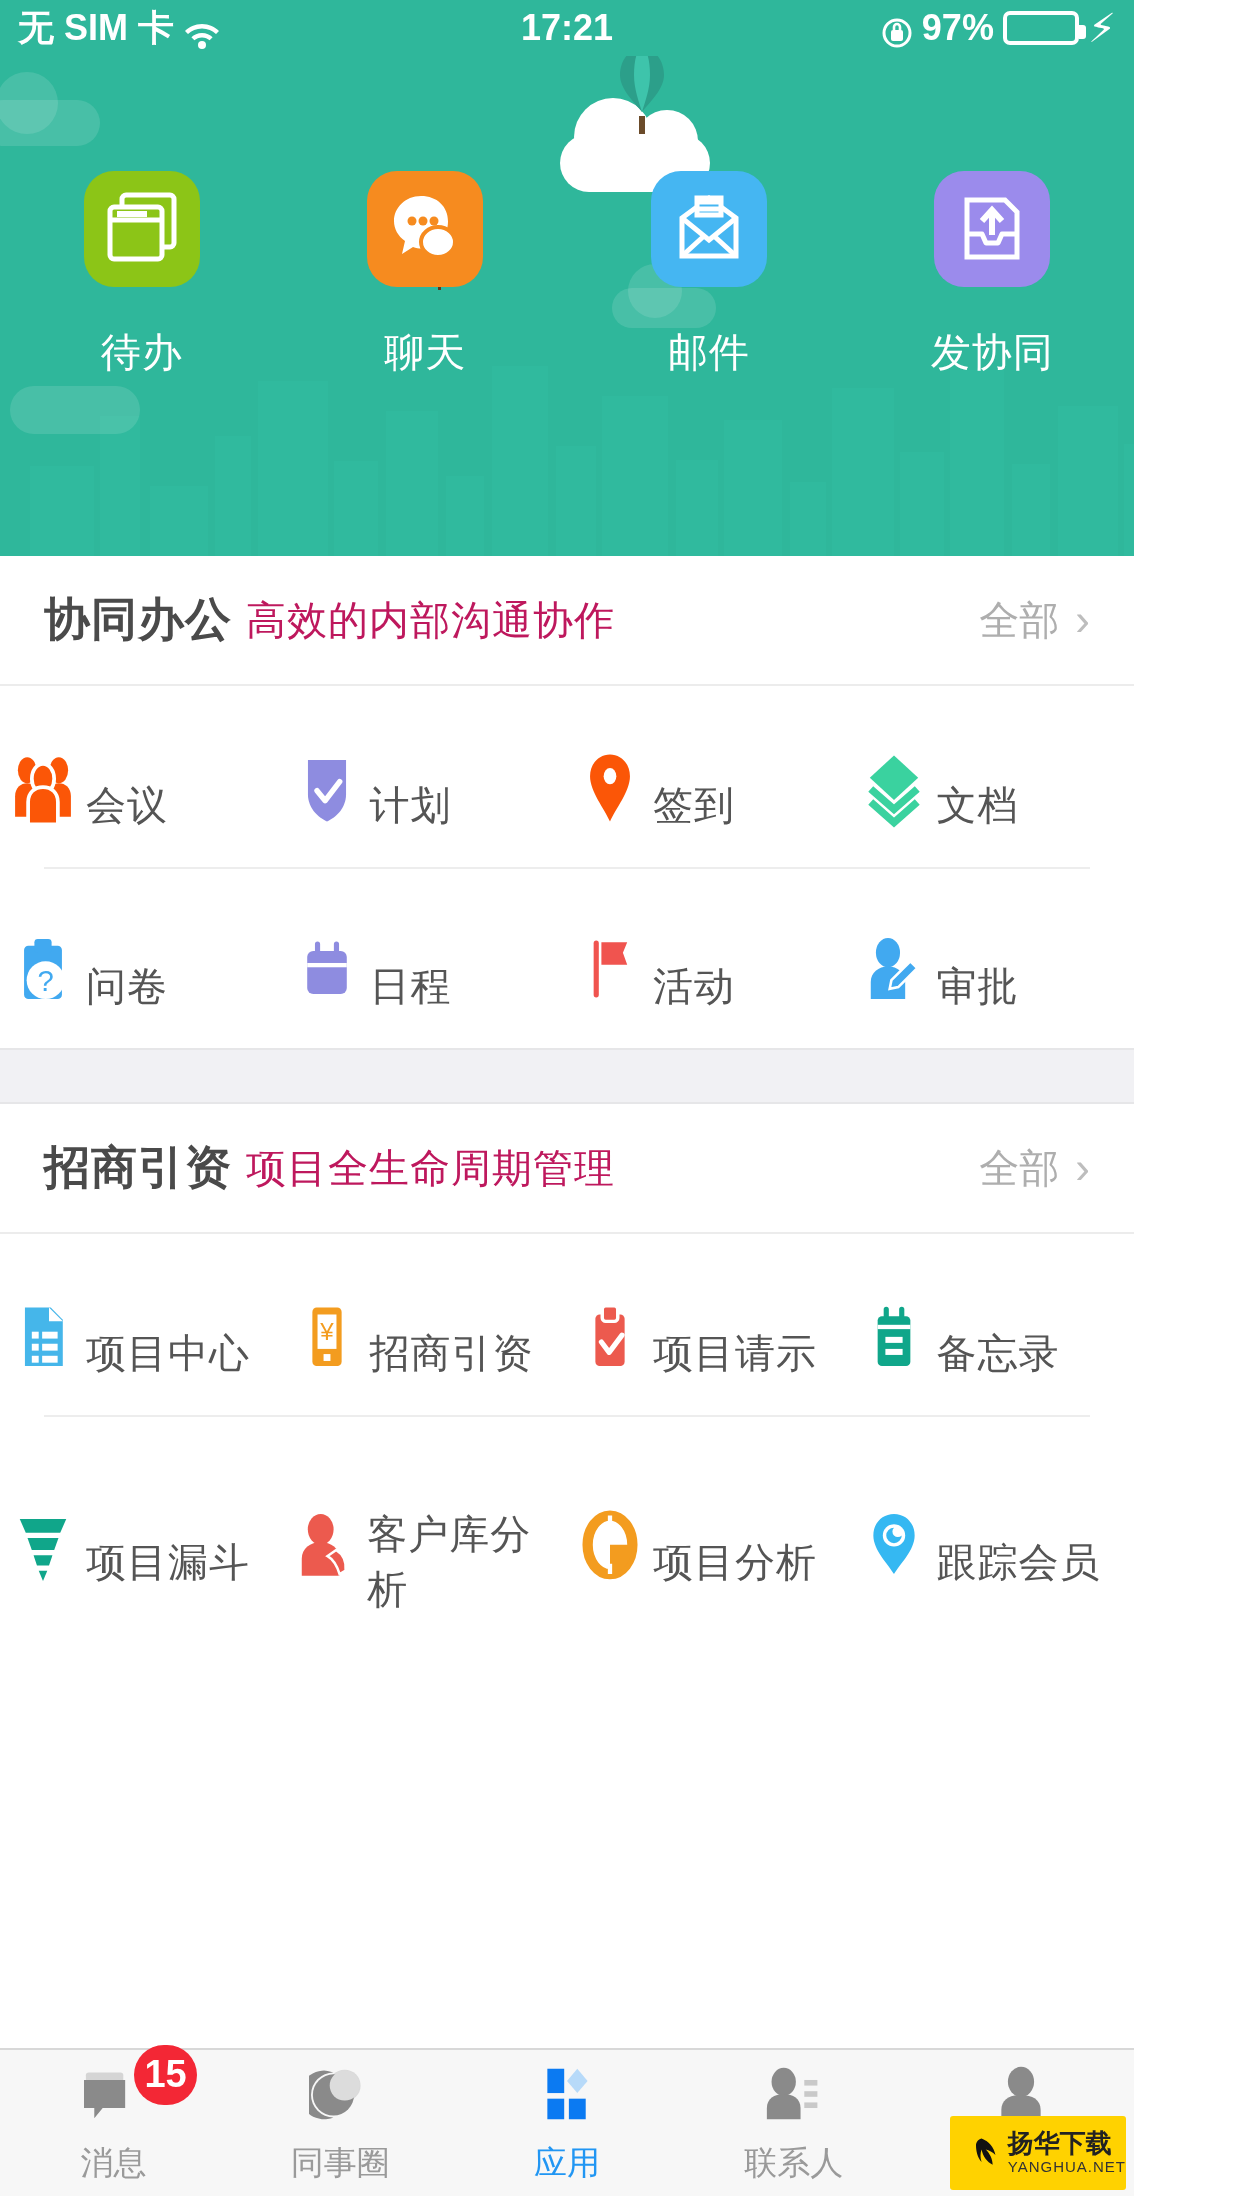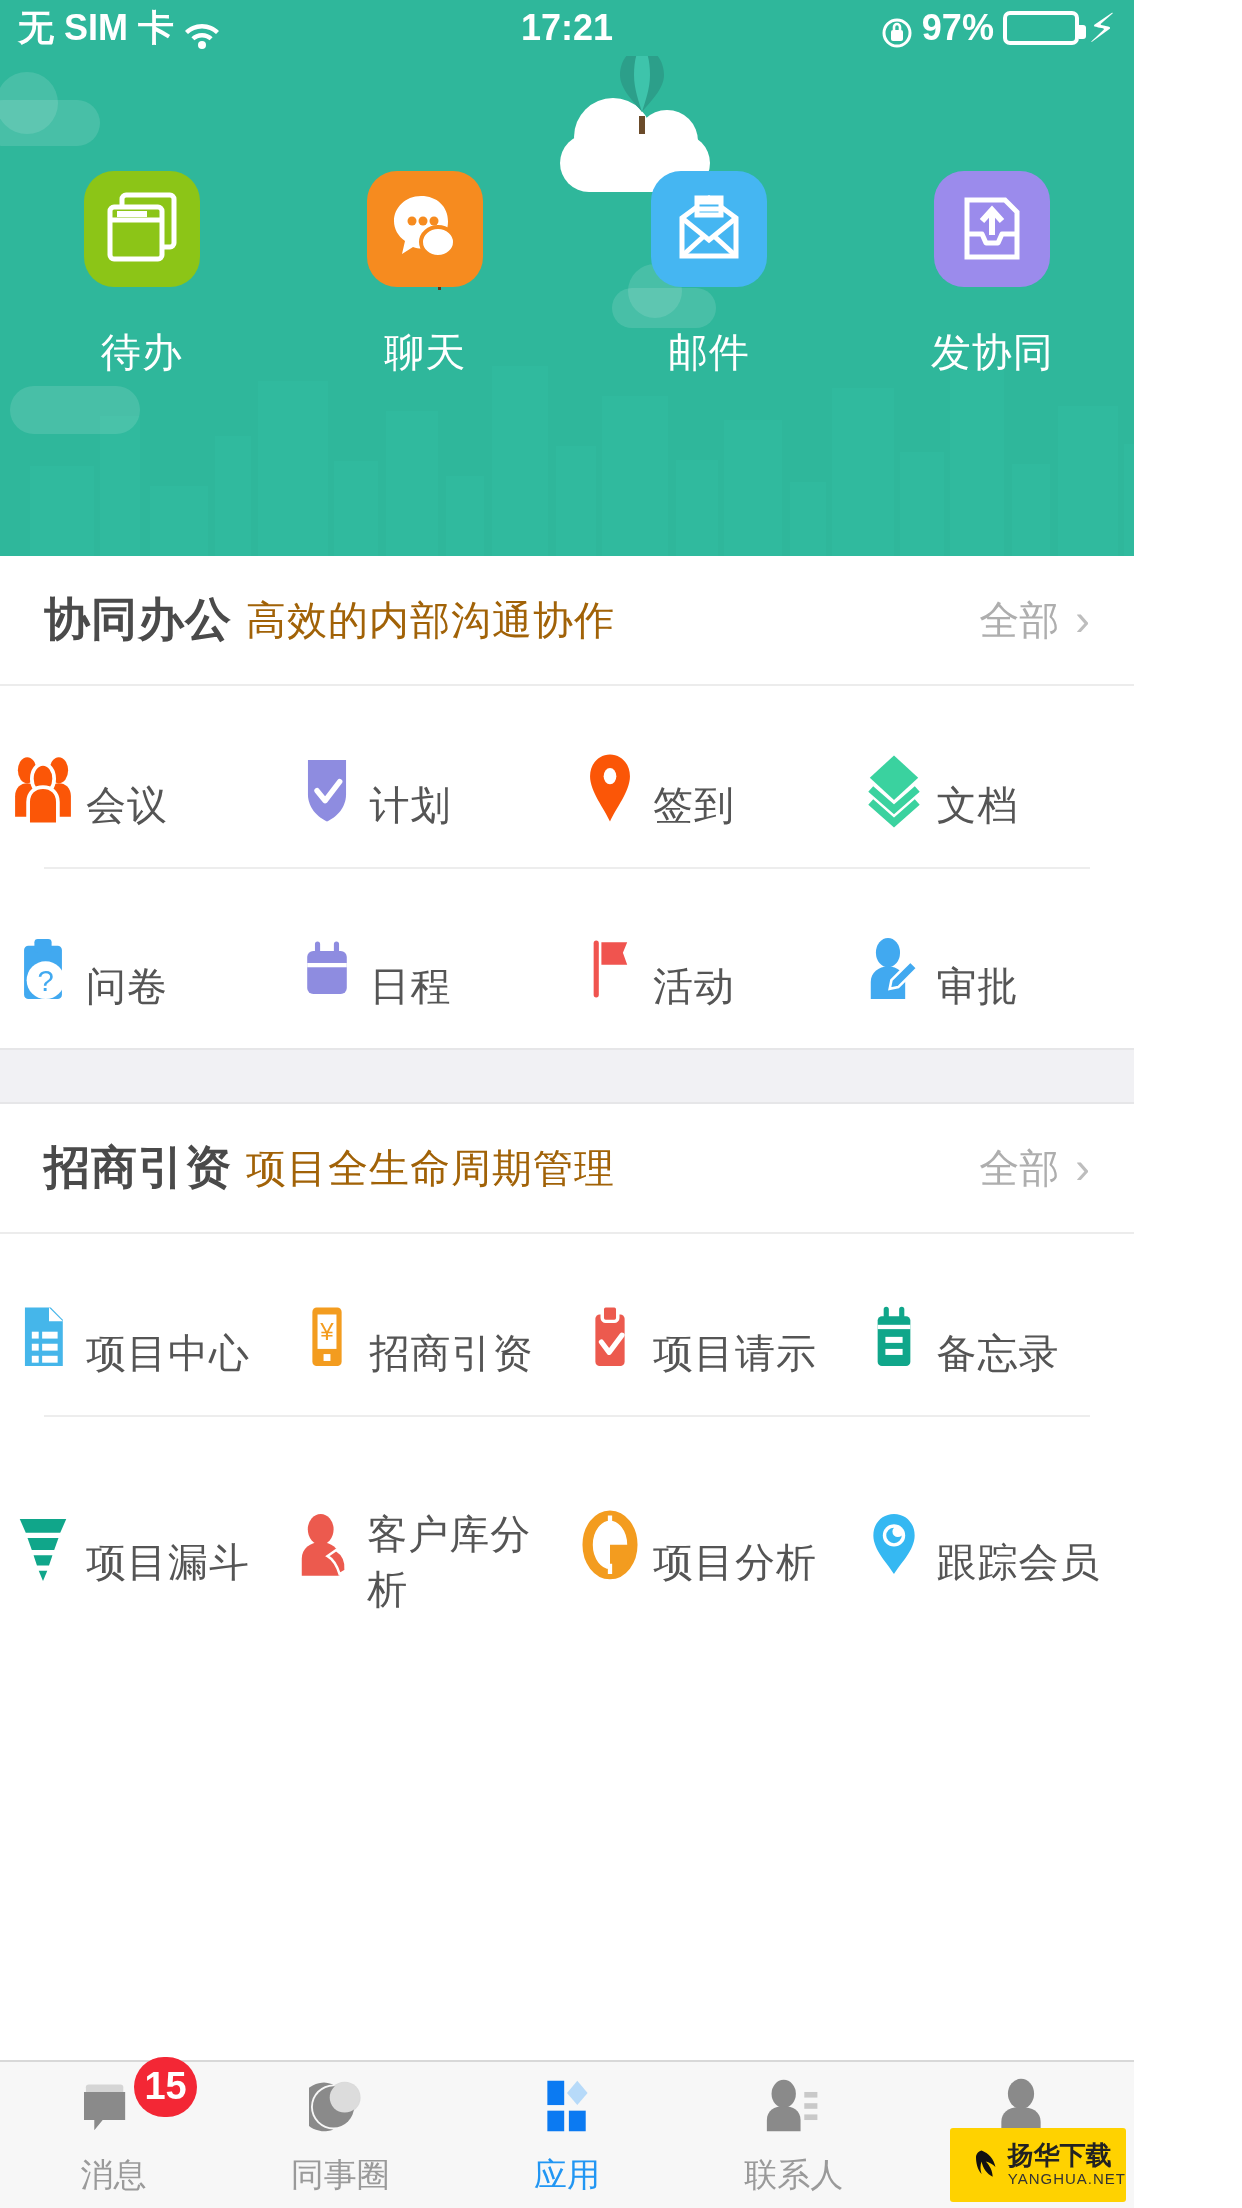--- a/index.html
+++ b/index.html
@@ -61,41 +61,41 @@
     display:flex; align-items:center; justify-content:center;
   }
   .app-label { margin-top: 38px; color:#fff; font-size: 40px; letter-spacing: 1px; }
 
   
   .section-head {
     height: 130px; display:flex; align-items:center; padding: 8px 44px;
     border-bottom: 2px solid #ececec; background:#fff;
   }
   .sec-title { font-size: 46px; color:#4a4a4a; font-weight:bold; letter-spacing:1px; }
-  .sec-sub { font-size: 40px; color:#a16207; margin-left: 14px; letter-spacing:1px; }
+  .sec-sub { font-size: 40px; color:#be185d; margin-left: 14px; letter-spacing:1px; }
   .sec-all { margin-left:auto; display:flex; align-items:center; color:#aeaeae; font-size: 40px; }
   .sec-all .chev { margin-left: 16px; font-size: 44px; line-height:1; color:#bdbdbd; }
 
   .grid { background:#fff; }
   .grid-row { display:flex; position:relative; }
   .grid-row + .grid-row::before {
     content:""; position:absolute; left:44px; right:44px; top:0; height:2px; background:#ededed;
   }
   .cell {
     flex:1; display:flex; flex-direction:row; align-items:center;
     padding-top: 56px; padding-bottom: 34px;
   }
   .cell-ico { width: 86px; height: 86px; display:flex; align-items:center; justify-content:center; }
   .cell-label { margin-top: 36px; font-size: 40px; color:#555; letter-spacing:1px; }
 
   .gap { height: 56px; background:#f1f1f4; border-top:2px solid #e6e6e8; border-bottom:2px solid #e6e6e8; }
 
   
   .tabbar {
-    position:absolute; left:0; right:0; bottom:0; height: 148px; background:#f7f7f7;
+    position:absolute; left:0; right:0; bottom:12px; height: 148px; background:#f7f7f7;
     border-top: 2px solid #d8d8d8; display:flex; align-items:center;
   }
   .tab { flex:1; display:flex; flex-direction:column; align-items:center; justify-content:center; position:relative; }
   .tab-ico { height: 66px; display:flex; align-items:center; justify-content:center; position:relative; }
   .tab-label { margin-top: 14px; font-size: 33px; color:#9a9a9a; }
   .tab.active .tab-label { color:#2196f3; }
   .badge {
     position:absolute; left: 52px; top: -16px; min-width: 60px; height: 60px; border-radius: 30px;
     background:#f32735; color:#fff; font-size: 38px; font-weight:bold;
     display:flex; align-items:center; justify-content:center; padding: 0 10px;

